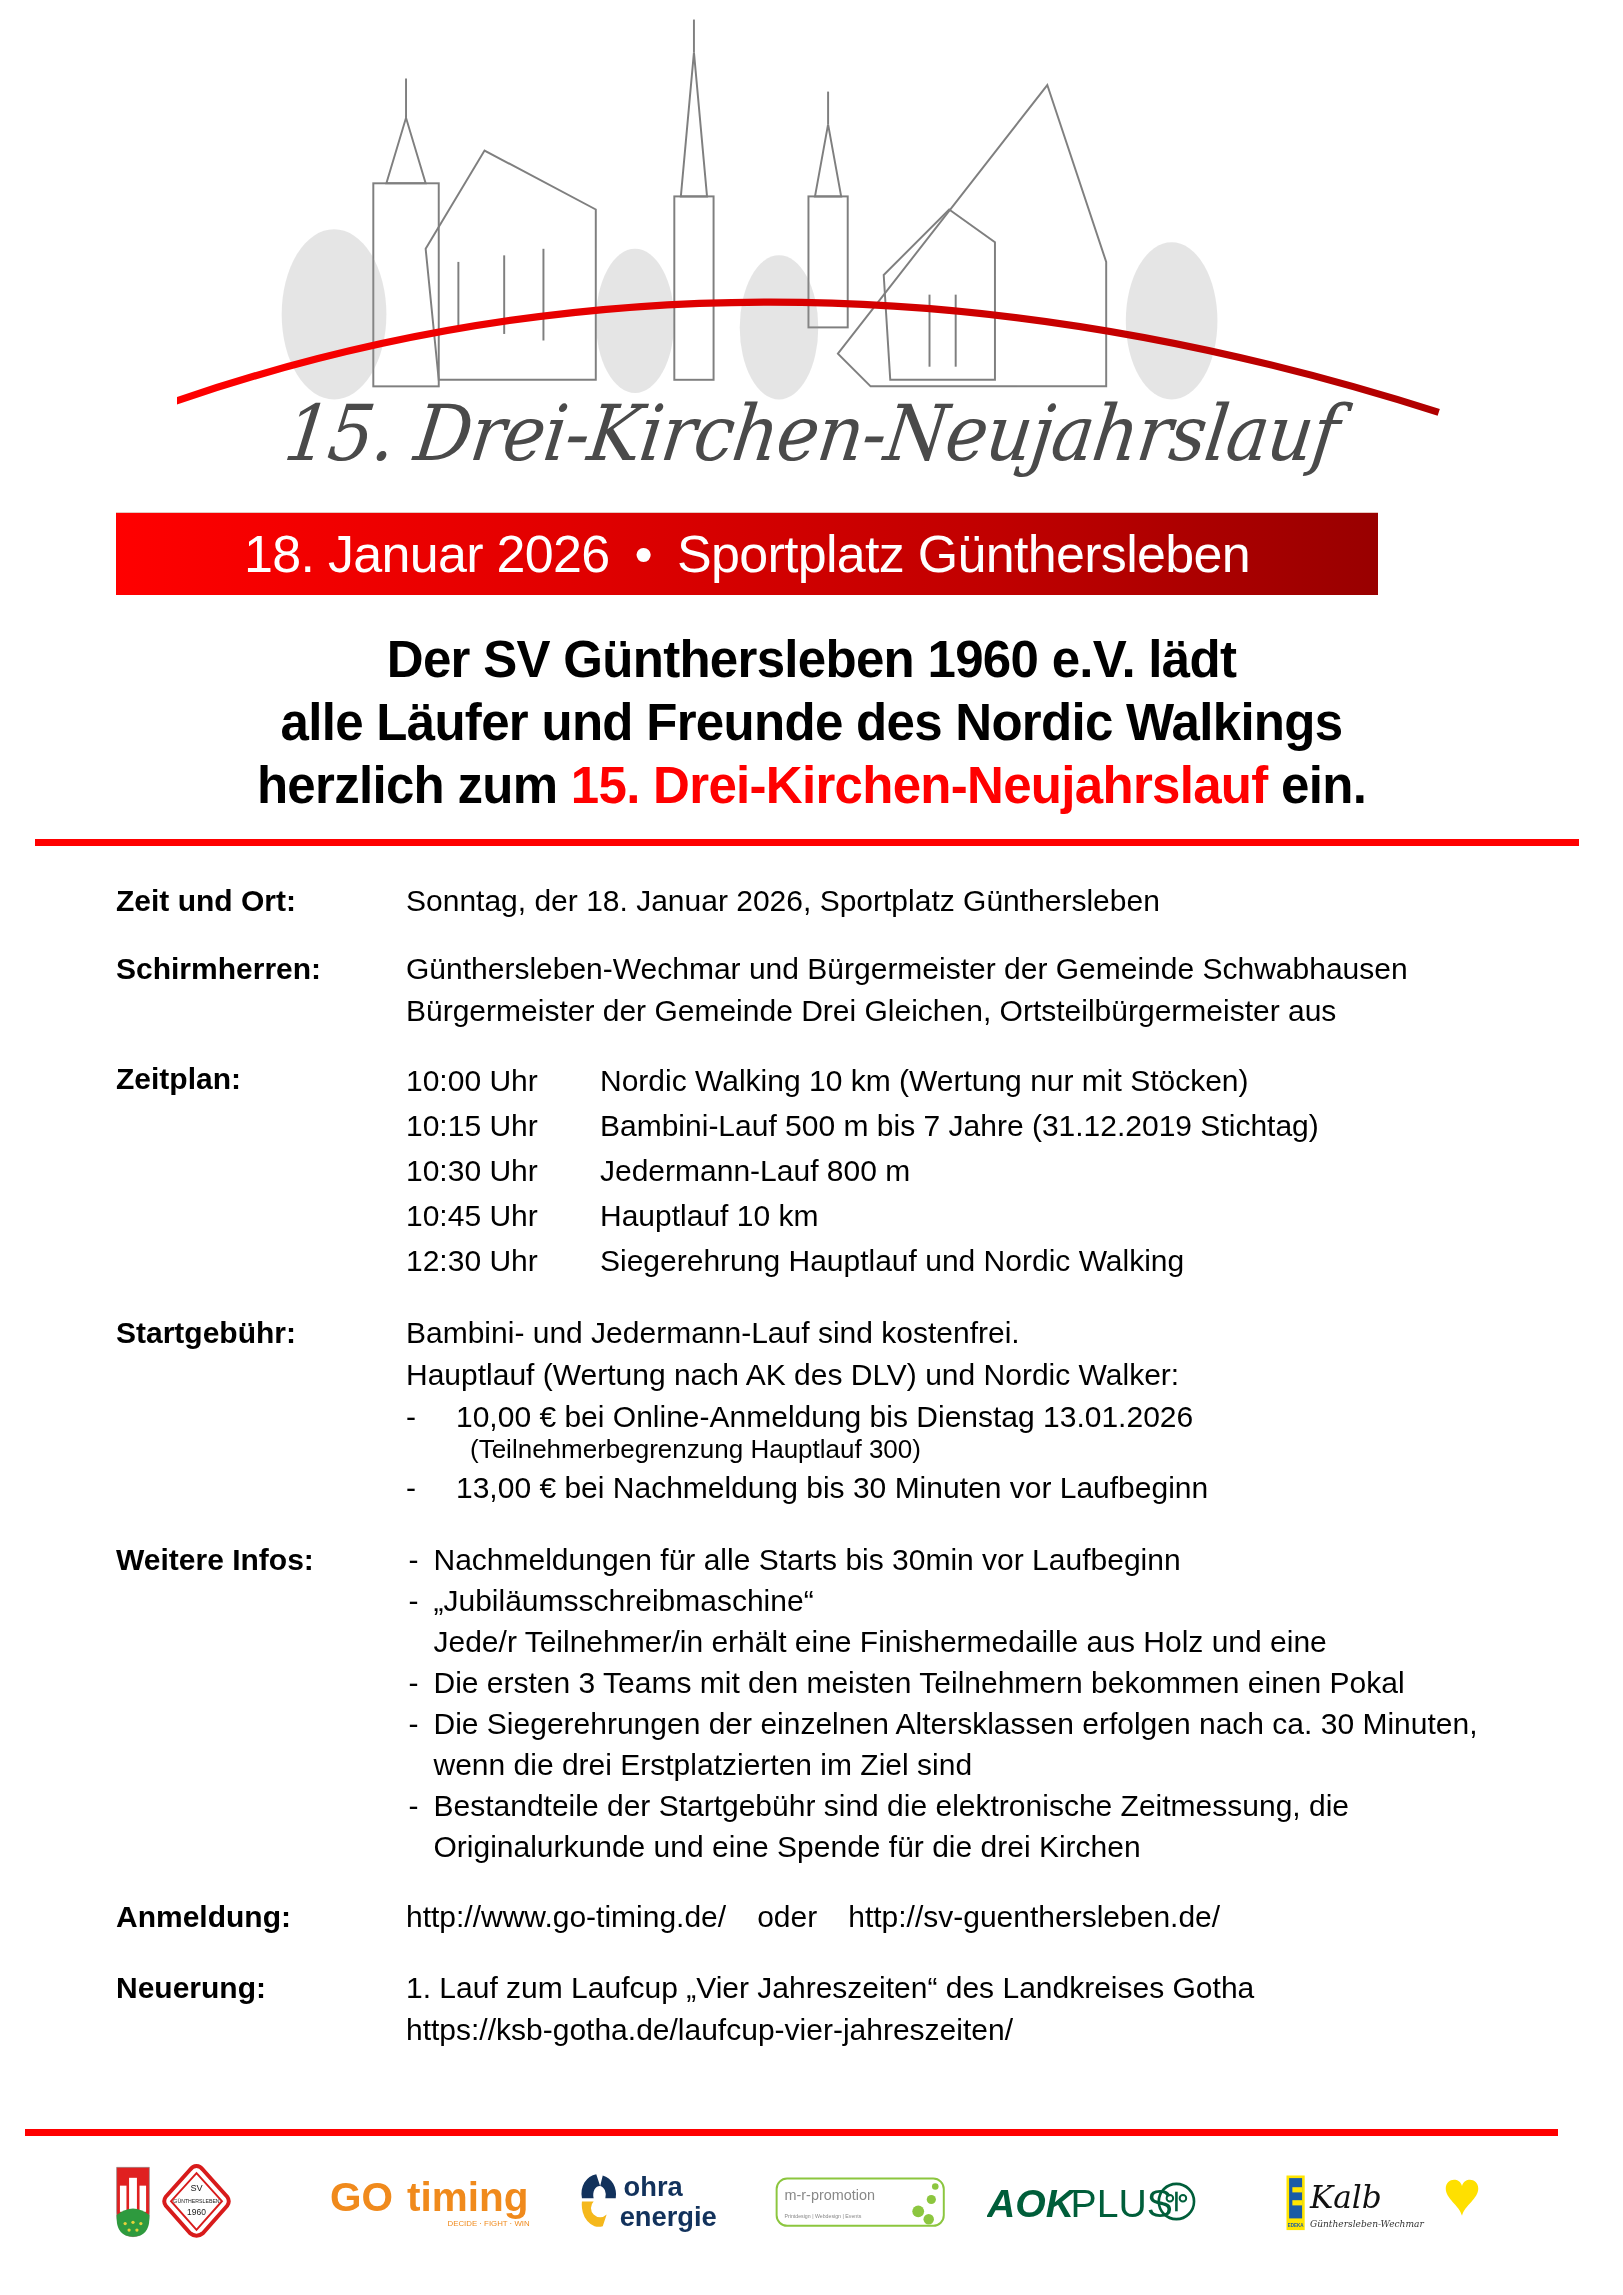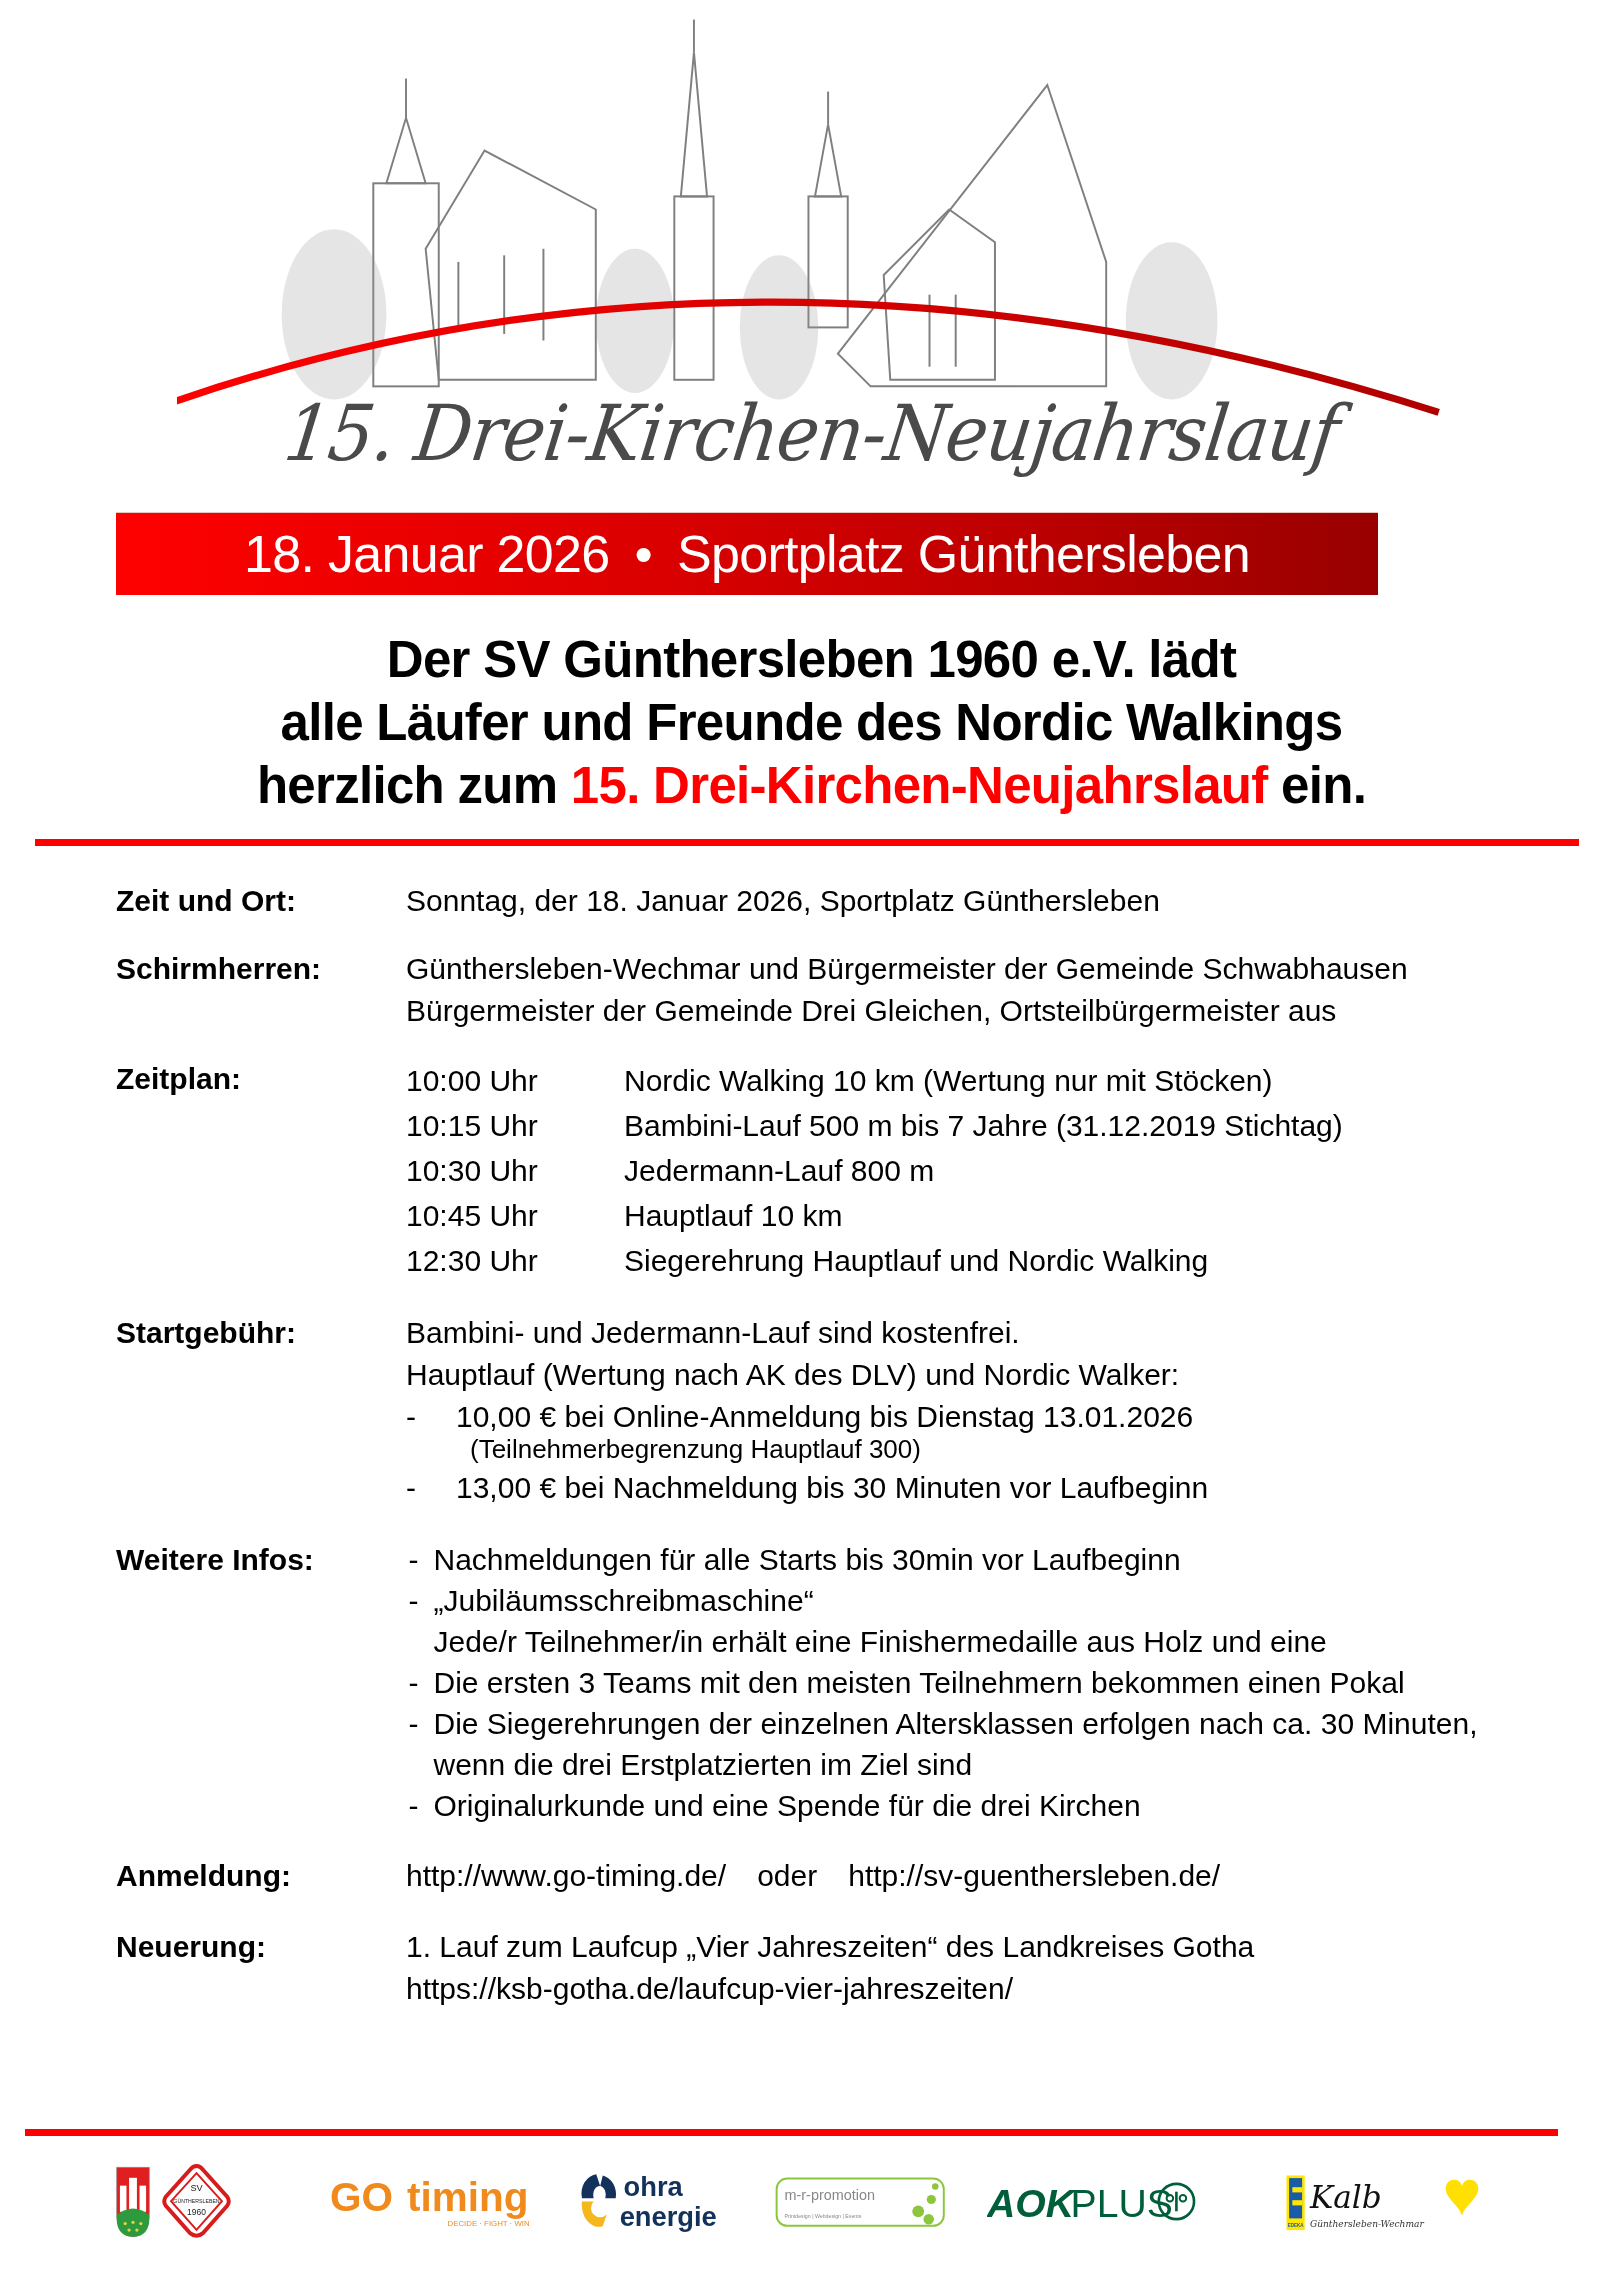--- a/index.html
+++ b/index.html
@@ -36,21 +36,21 @@
   .rule.top { left: 35px; width: 1544px; top: 839px; }
   .rule.bottom { left: 25px; width: 1533px; top: 2129px; }
 
   .info { position: absolute; left: 116px; top: 880px; width: 1440px; font-size: 30px; }
   .row { display: flex; }
   .row-label { width: 290px; flex: none; font-weight: bold; line-height: 42px; }
   .row-body { flex: 1; line-height: 42px; }
   .sec-gap-1 { margin-top: 26px; }
   .sec-gap-2 { margin-top: 29.4px; }
 
-  .sched { display: flex; gap: 24px; }
+  .sched { display: flex; }
   .sched-time { width: 194px; flex: none; }
   .sched-event { flex: 1; }
   .sched-line { line-height: 45px; }
 
   .fee-item { display: flex; line-height: 42px; }
   .fee-dash { width: 50px; flex: none; }
   .fee-note { font-size: 26px; line-height: 27.5px; padding-left: 64px; margin-top: -2.6px; margin-bottom: 3.9px; }
 
   .more-item { display: flex; line-height: 41px; }
   .more-dash { width: 27.5px; flex: none; padding-left: 2.6px; }
@@ -213,20 +213,21 @@
       <div class="more-item">
         <span class="more-dash">-</span>
         <div class="more-text">
           <div>Die Siegerehrungen der einzelnen Altersklassen erfolgen nach ca. 30 Minuten,</div>
           <div>wenn die drei Erstplatzierten im Ziel sind</div>
         </div>
       </div>
       <div class="more-item">
         <span class="more-dash">-</span>
         <div class="more-text">
+          <div>Bestandteile der Startgebühr sind die elektronische Zeitmessung, die</div>
           <div>Originalurkunde und eine Spende für die drei Kirchen</div>
         </div>
       </div>
     </div>
   </div>
 
   <div class="row sec-gap-2">
     <div class="row-label">Anmeldung:</div>
     <div class="row-body">
       <a class="link">http://www.go-timing.de/</a><span class="or-sep">oder</span><a class="link">http://sv-guenthersleben.de/</a>

